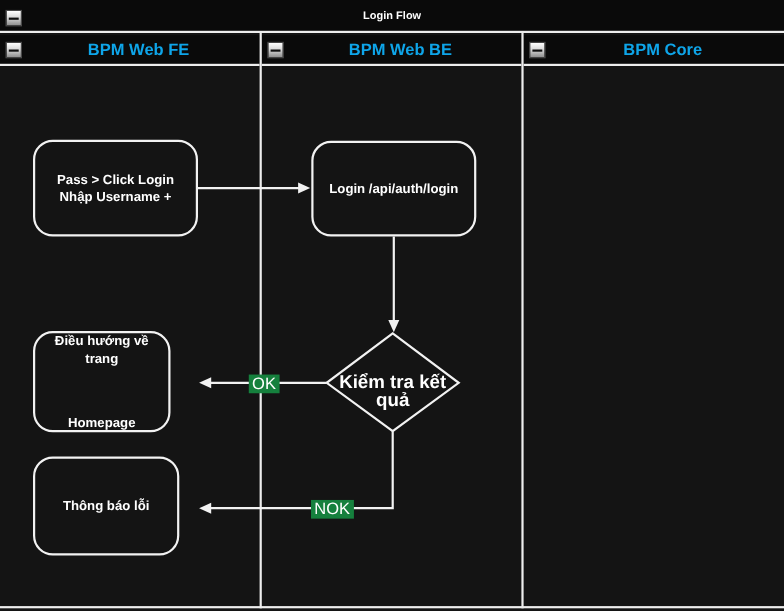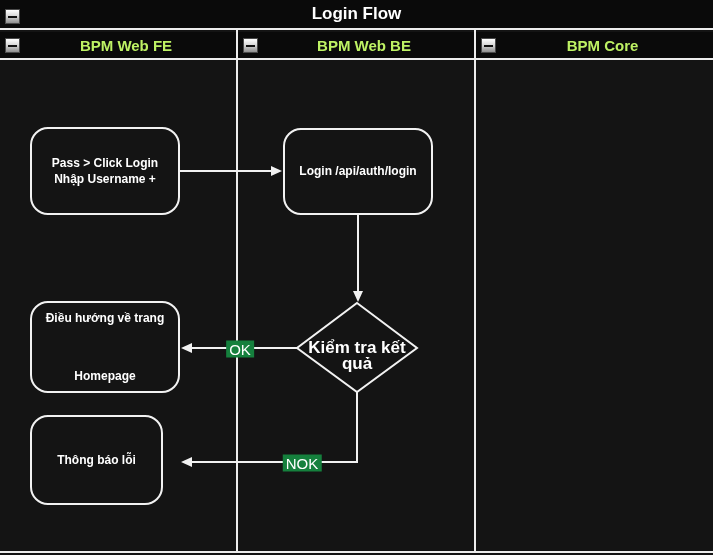--- a/index.html
+++ b/index.html
@@ -7,26 +7,26 @@
     position:relative;width:713px;height:555px;overflow:hidden;
     background:#141414;font-family:"Liberation Sans",sans-serif;
     -webkit-font-smoothing:antialiased;
   }
   .top-line{position:absolute;left:0;top:0;width:713px;height:2px;background:#c9c9c9;}
   .title-band{
     position:absolute;left:0;top:2;width:713px;height:30px;box-sizing:border-box;
     background:#0a0a0a;border-bottom:2px solid #ededed;
     display:flex;align-items:center;justify-content:center;
   }
-  .title-band .ttl{color:#fff;font-size:17px;font-weight:bold;}
+  .title-band .ttl{color:#fff;font-size:10px;font-weight:bold;}
   .lane-head{
     position:absolute;top:32px;height:28px;box-sizing:border-box;
     background:#0a0a0a;border-bottom:2px solid #ededed;
     display:flex;align-items:center;justify-content:center;
-    color:#bef264;font-size:15px;font-weight:bold;padding-left:16px;
+    color:#0ea5e9;font-size:15px;font-weight:bold;padding-left:16px;
   }
   .lh1{left:0;width:236px;}
   .lh2{left:238px;width:236px;}
   .lh3{left:476px;width:237px;}
   .v-div{position:absolute;top:30px;width:2px;height:523px;background:#ededed;}
   .vd1{left:236px;}
   .vd2{left:474px;}
   .bottom-line{position:absolute;left:0;top:551px;width:713px;height:2px;background:#ededed;}
   .cbtn{
     position:absolute;width:15px;height:15px;box-sizing:border-box;
@@ -40,21 +40,21 @@
   .cb-l3{left:481px;top:38px;}
   .wires{position:absolute;left:0;top:0;pointer-events:none;}
   .node{
     position:absolute;box-sizing:border-box;border:2px solid #f2f2f2;border-radius:18px;
     background:#141414;color:#fff;font-weight:bold;font-size:12px;line-height:1.35;
     display:flex;flex-direction:column;align-items:center;justify-content:center;
     text-align:center;padding:4px 8px;
   }
   .n1{left:30px;top:127px;width:150px;height:88px;}
   .n2{left:283px;top:128px;width:150px;height:87px;}
-  .n3{left:30px;top:301px;width:150px;height:92px;gap:42px;}
+  .n3{left:30px;top:301px;width:125px;height:92px;gap:42px;}
   .n4{left:30px;top:415px;width:133px;height:90px;}
   .diamond-label{
     position:absolute;left:292px;top:340px;width:130px;height:16px;line-height:16px;
     color:#fff;font-weight:bold;font-size:17px;text-align:center;
   }
   .elabel{
     position:absolute;transform:translate(-50%,-50%);
     background:#15803d;color:#fff;font-size:15px;padding:0 3px;white-space:nowrap;
   }
   .el-ok{left:240px;top:349px;}

